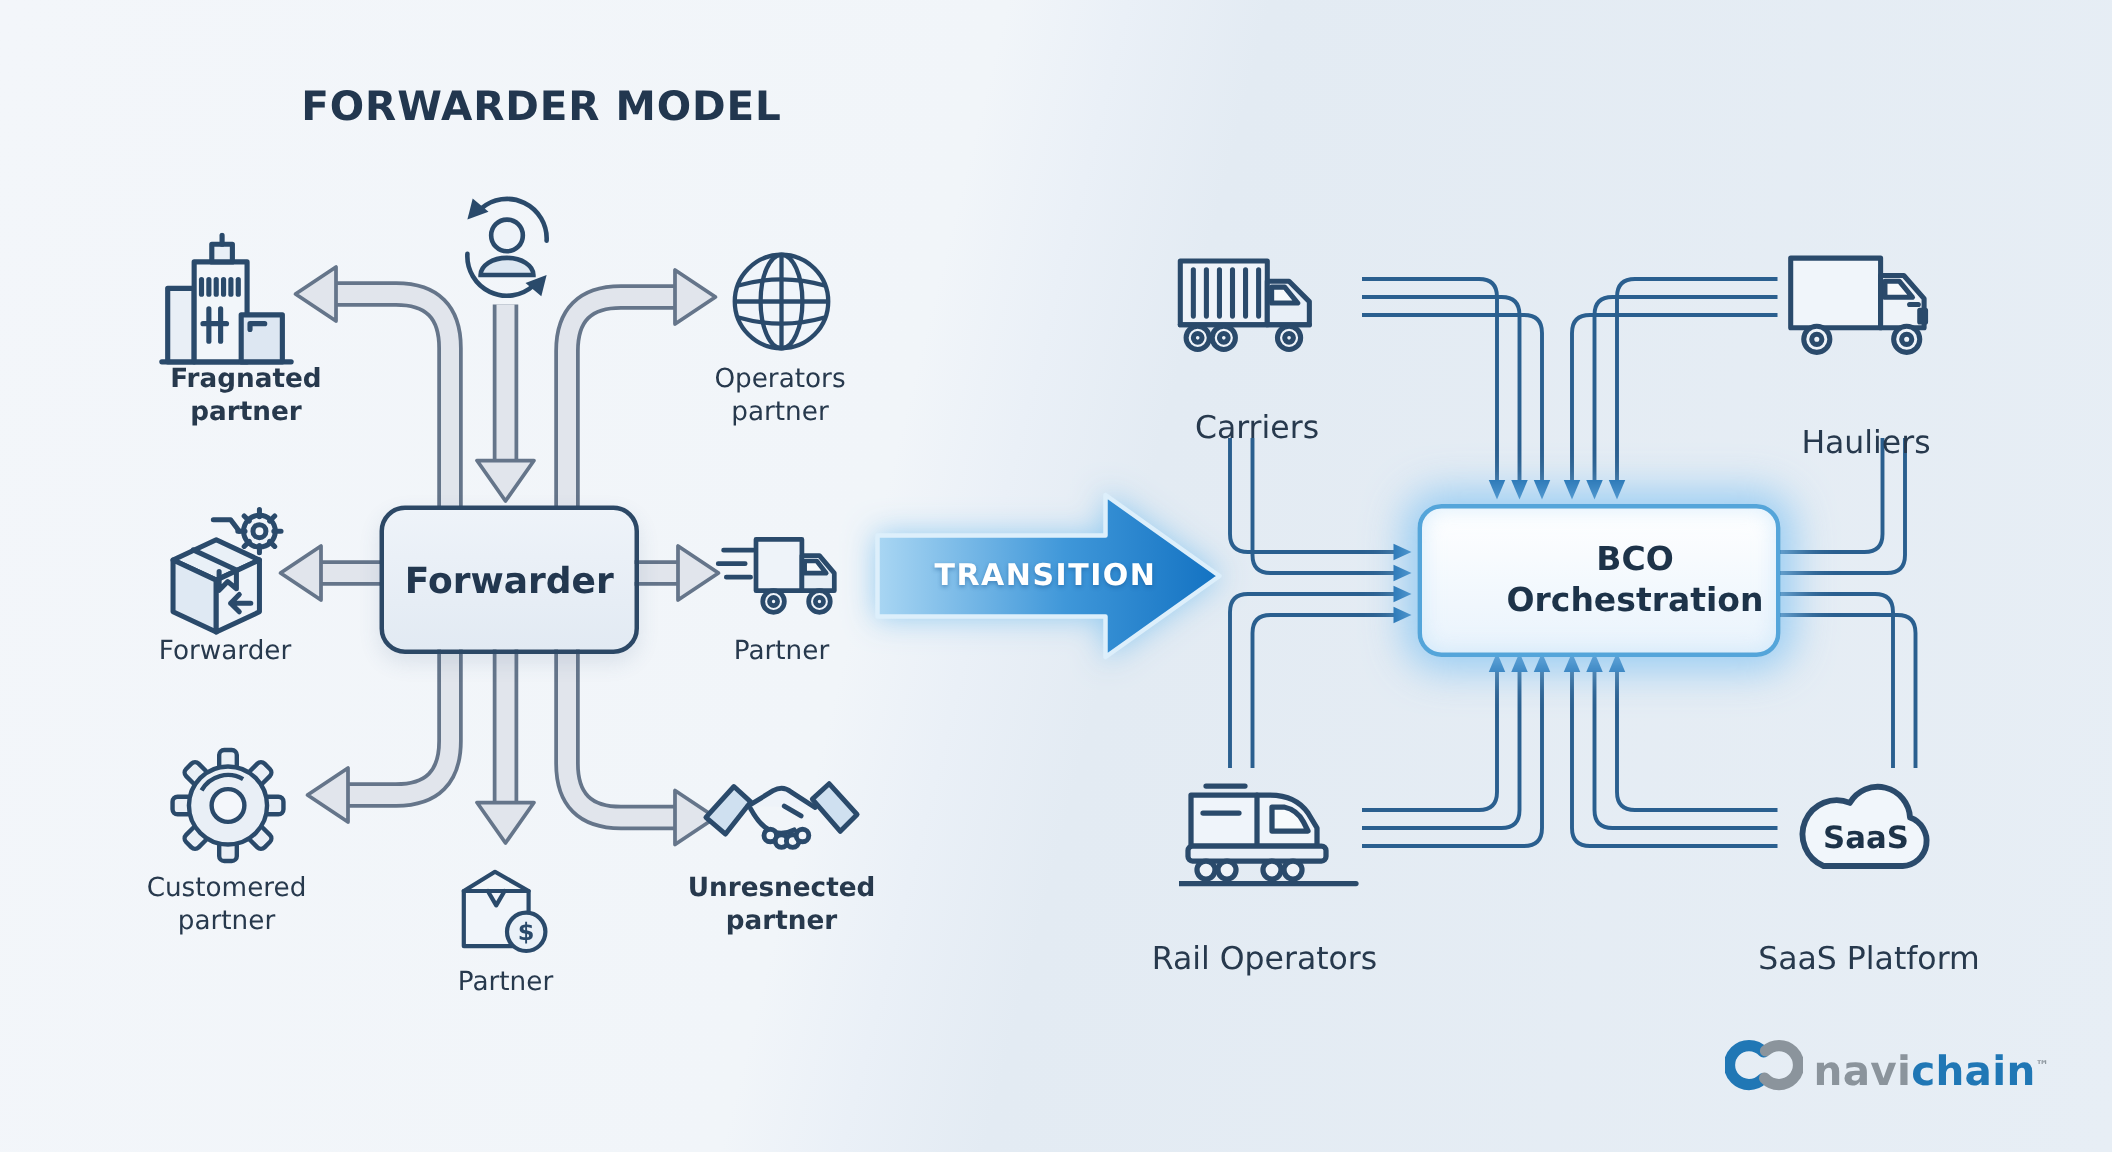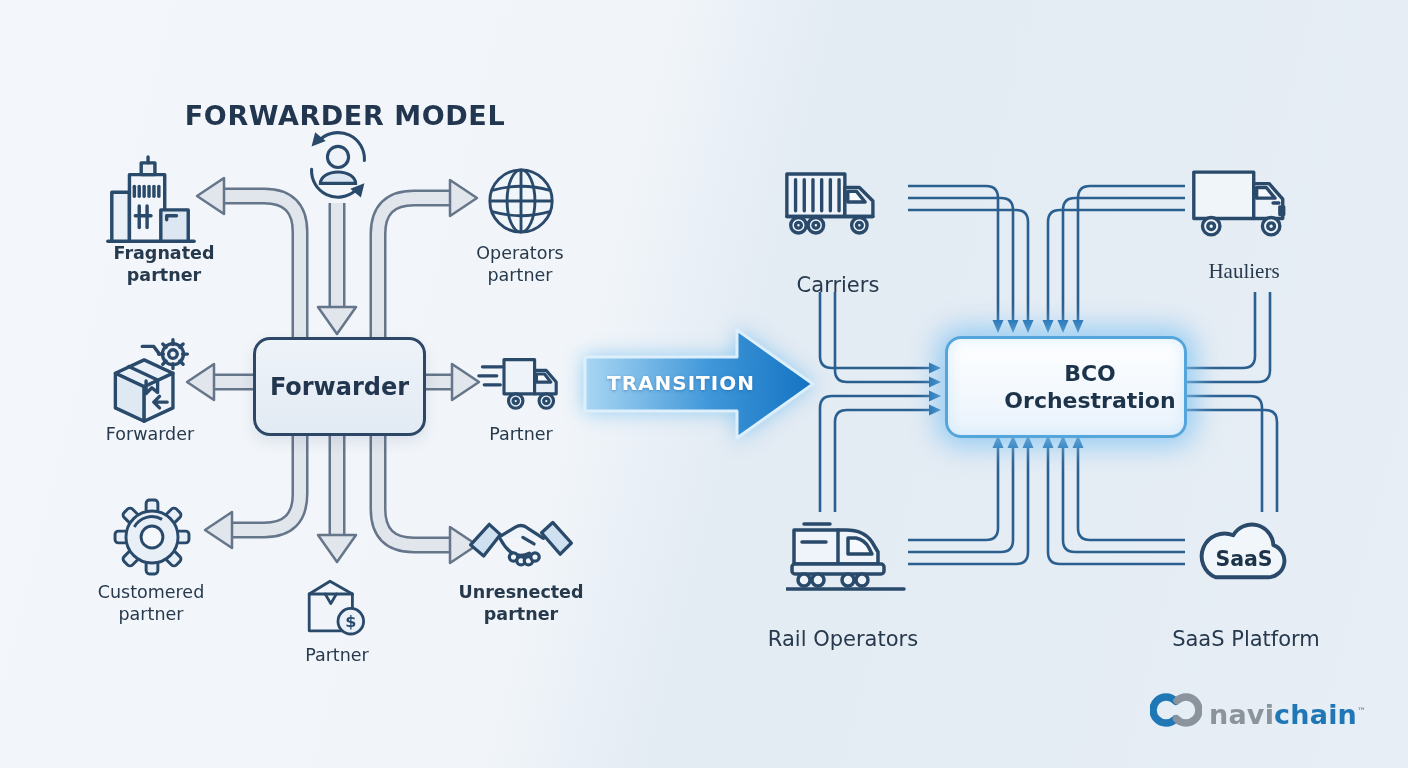--- a/index.html
+++ b/index.html
@@ -28,39 +28,39 @@
   }
   .bco-box{
     position:absolute;left:945px;top:336px;width:188px;height:96px;
     background:linear-gradient(180deg,#ffffff,#e9f3fc);
     border:3px solid #54a5da;border-radius:16px;
     box-shadow:0 0 26px 9px rgba(135,198,242,.8), inset 0 0 14px rgba(190,225,250,.6);
     display:flex;align-items:center;justify-content:center;text-align:center;
     font-size:22px;line-height:1.25;font-weight:700;color:#1d3349;white-space:pre-line;padding-left:48px;
   }
   .transition-label{
-    position:absolute;left:607px;top:371px;width:180px;
+    position:absolute;left:607px;top:371px;width:180px;text-align:center;
     font-size:20px;font-weight:800;letter-spacing:1px;color:#ffffff;
     text-shadow:0 1px 3px rgba(20,80,140,.45);
   }
   .logo{
     position:absolute;left:1150px;top:690px;display:flex;align-items:flex-end;gap:7px;
   }
   .logo-text{font-size:27px;font-weight:700;letter-spacing:.2px;}
   .logo-navi{color:#8b949c;}
   .logo-chain{color:#2077b5;}
   .logo-tm{font-size:9px;color:#8b949c;vertical-align:super;font-weight:700;}
   svg{display:block;}
 </style>
 </head>
 <body>
 
 <div id="stage">
 
-  <div class="title" style="left:145px;top:56px;width:400px;margin-top:44px;">FORWARDER MODEL</div>
+  <div class="title" style="left:161px;top:56px;width:400px;">FORWARDER MODEL</div>
 
   <svg class="abs" style="left:0;top:0" width="700" height="768" viewBox="0 0 700 768">
     <g fill="none" stroke="#65758a" stroke-width="17">
       <path d="M 337 203 V 309"></path>
       <path d="M 300 345 V 232 Q 300 196 264 196 H 224"></path>
       <path d="M 378 345 V 234 Q 378 198 414 198 H 450"></path>
       <path d="M 260 382 H 214"></path>
       <path d="M 414 382 H 452"></path>
       <path d="M 337 425 V 537"></path>
       <path d="M 300 425 V 494 Q 300 530 264 530 H 232"></path>
@@ -331,21 +331,21 @@
 partner</div>
   <div class="lbl" style="left:65px;top:423px;width:170px;">Forwarder</div>
   <div class="lbl" style="left:436px;top:423px;width:170px;">Partner</div>
   <div class="lbl" style="left:66px;top:581px;width:170px;">Customered
 partner</div>
   <div class="lbl" style="left:252px;top:644px;width:170px;">Partner</div>
   <div class="lbl" style="left:436px;top:581px;width:170px;font-weight:bold;">Unresnected
 partner</div>
 
   <div class="lbl lbl-lg" style="left:753px;top:250px;width:170px;">Carriers</div>
-  <div class="lbl lbl-lg" style="left:1159px;top:236px;width:170px;font-family:Liberation Serif, serif;">Hauliers</div>
+  <div class="lbl lbl-lg" style="left:1159px;top:260px;width:170px;">Hauliers</div>
   <div class="lbl lbl-lg" style="left:1151px;top:604px;width:190px;">SaaS Platform</div>
   <div class="lbl lbl-lg" style="left:748px;top:604px;width:190px;">Rail Operators</div>
 
   <div class="logo">
     <svg width="52" height="40" viewBox="0 0 52 40">
       <circle cx="16" cy="20" r="13" fill="none" stroke="#2077b5" stroke-width="7.5" stroke-linecap="round" stroke-dasharray="61.7 20" stroke-dashoffset="-10"></circle>
       <circle cx="36" cy="20" r="13" fill="none" stroke="#8b949c" stroke-width="7.5" stroke-linecap="round" stroke-dasharray="61.7 20" stroke-dashoffset="-51"></circle>
     </svg>
     <div class="logo-text">
       <span class="logo-navi">navi</span><span class="logo-chain">chain</span><span class="logo-tm">™</span>

